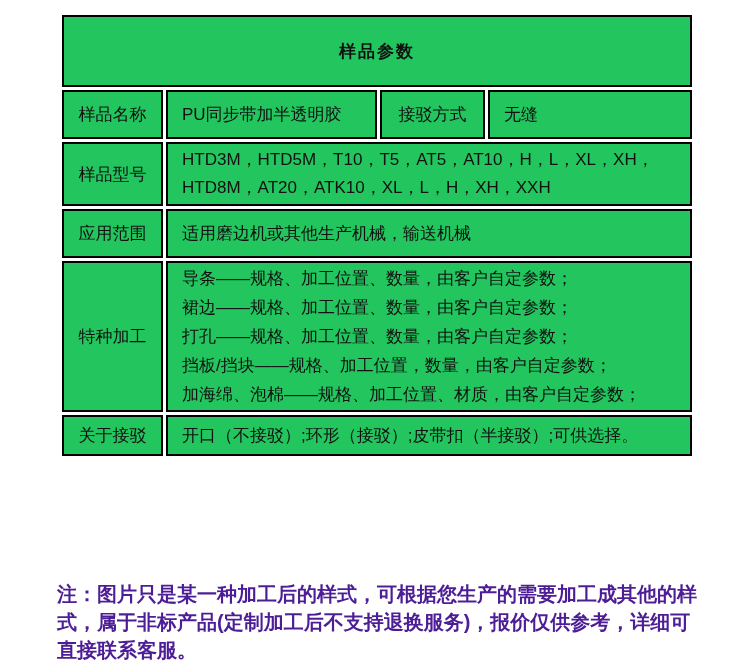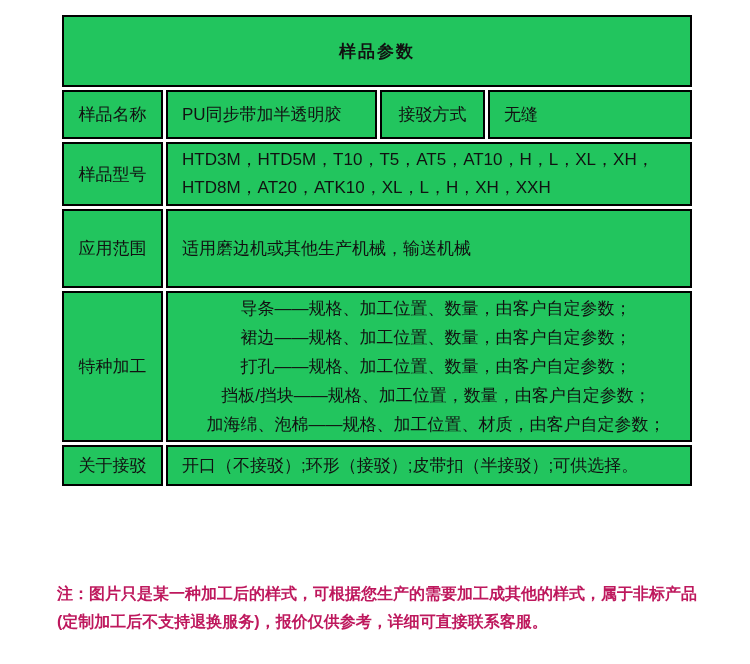--- a/index.html
+++ b/index.html
@@ -43,34 +43,34 @@
     background: #e8e8e8;
     text-align: center;
     padding: 0 2px;
   }
   td.value-cell {
     padding-left: 14px;
     padding-right: 0;
   }
   tr.row-pair td   { height: 49px; margin-left: 36px; }
   tr.row-model td  { height: 64px; }
-  tr.row-app td    { height: 79px; }
-  tr.row-special td{ height: 150px; text-align: center; }
+  tr.row-app td    { height: 49px; }
+  tr.row-special td{ height: 150px; }
   tr.row-joint td  { height: 41px; }
   .multiline div { line-height: 28px; }
   .special-lines div { line-height: 29px; }
   .note {
     position: absolute;
     left: 57px;
     top: 580px;
     width: 648px;
-    font-size: 16px;
+    font-size: 20px;
     font-weight: bold;
     line-height: 28px;
-    color: #be185d;
+    color: #4c1d95;
     margin: 0;
   }
 </style>
 </head>
 <body>
 
 <div class="canvas">
   <table class="spec-table">
     <colgroup>
       <col style="width:101px">

